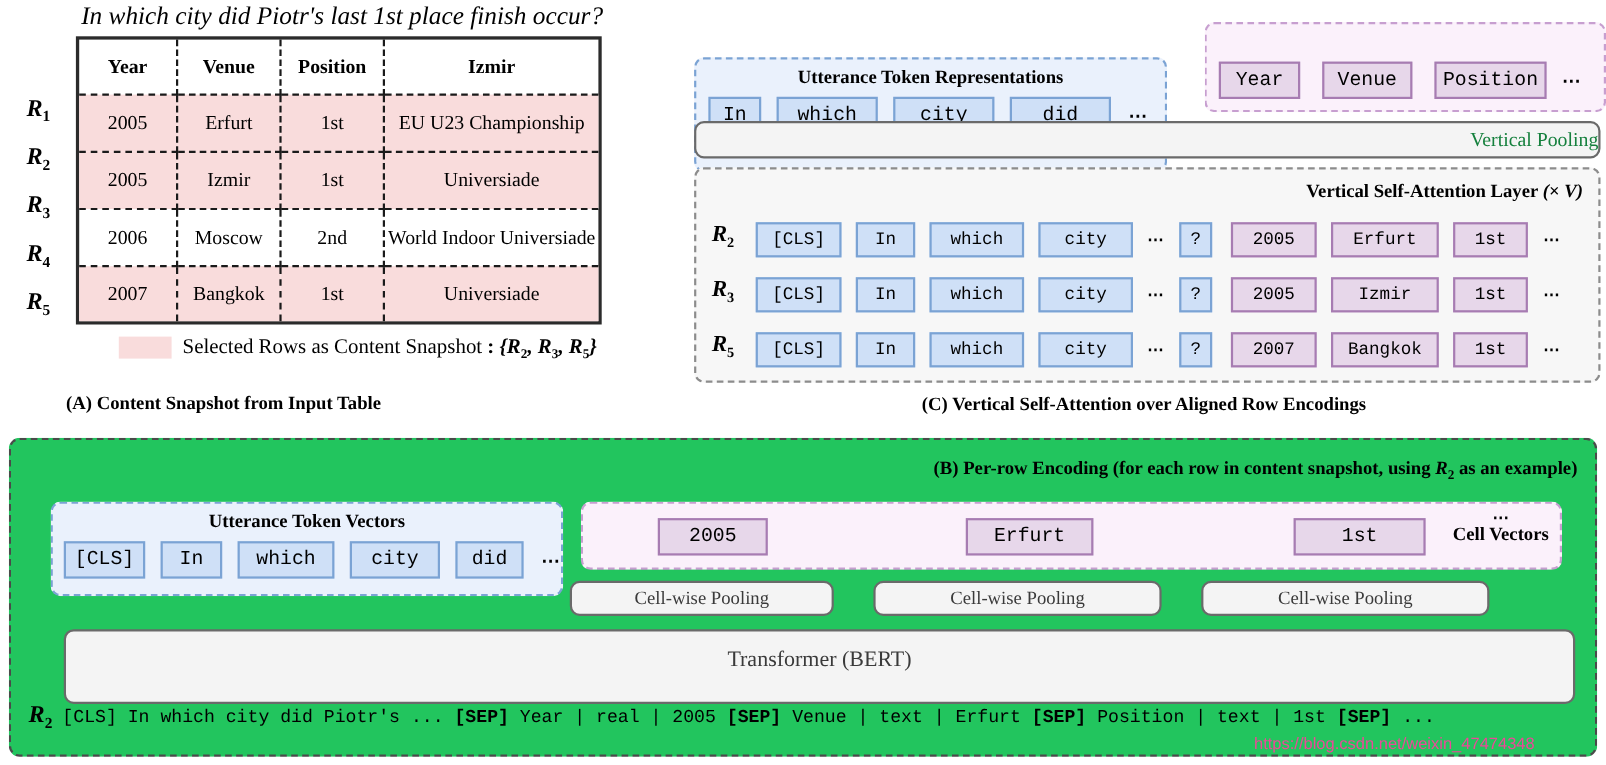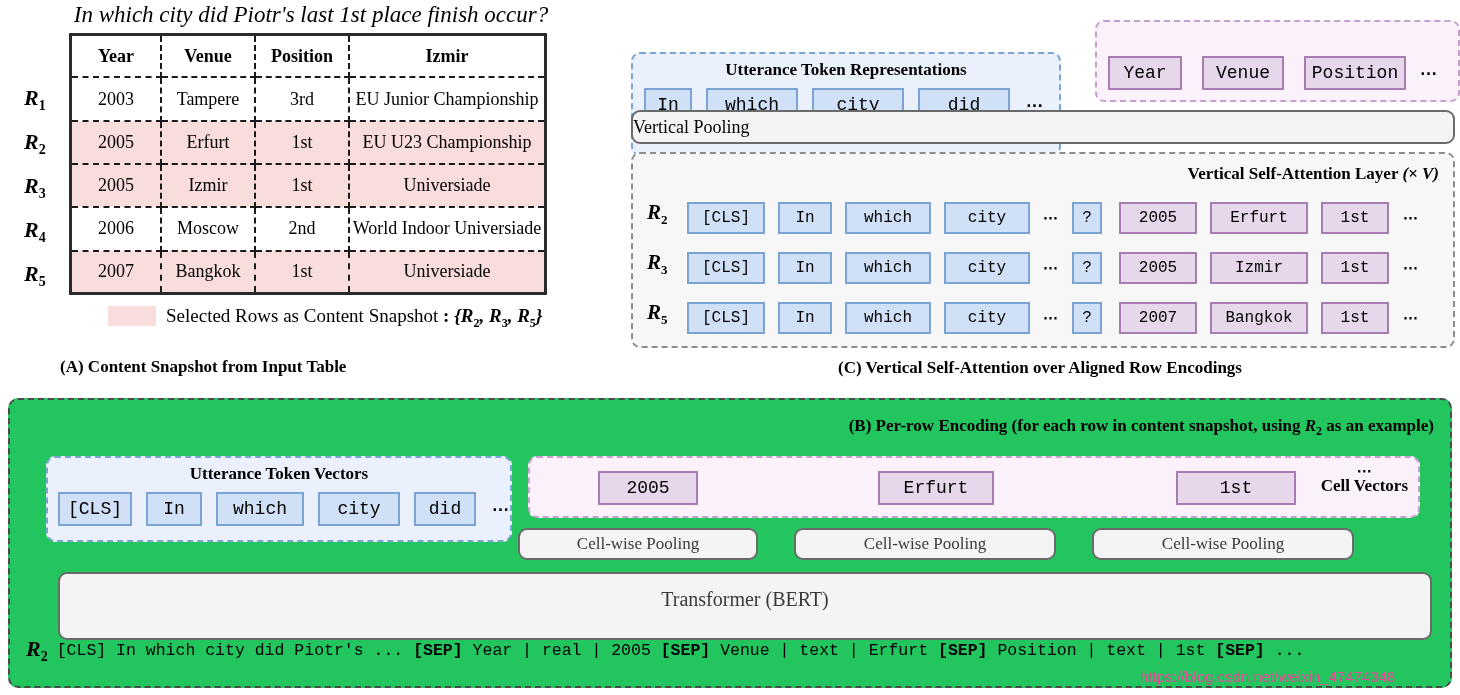--- a/index.html
+++ b/index.html
@@ -40,21 +40,21 @@
         font-weight:bold;letter-spacing:1px;}
 
   
   #panelC{left:620px;top:0;width:840px;height:390px;}
   .boxblue{position:absolute;background:#eaf1fc;border:2px dashed #7ba3d4;border-radius:9px;box-sizing:border-box;}
   .boxpurple{position:absolute;background:#fbf1fb;border:2px dashed #c79fd0;border-radius:9px;box-sizing:border-box;}
   .boxgray{position:absolute;background:#f4f4f4;border:2px solid #6a6a6a;border-radius:9px;box-sizing:border-box;}
   .boxdashgray{position:absolute;background:#f7f7f7;border:2px dashed #8c8c8c;border-radius:9px;box-sizing:border-box;}
   .hdr{position:absolute;left:0;right:0;text-align:center;font-weight:bold;font-size:17px;white-space:nowrap;}
   #vpool{left:631px;top:110px;width:824px;height:34px;}
-  #vpoolTxt{position:absolute;left:0;right:0;top:5px;text-align:left;font-size:18px;color:#000000;}
+  #vpoolTxt{position:absolute;left:0;right:0;top:5px;text-align:right;font-size:18px;color:#15803d;}
   #vsaBox{left:631px;top:152px;width:824px;height:196px;}
   #vsaTitle{position:absolute;right:14px;top:10px;font-weight:bold;font-size:17px;white-space:nowrap;}
   #vsaTitle .it{font-style:italic;font-family:"Liberation Serif",serif;}
   .vrow{position:absolute;height:34px;left:14px;right:8px;}
   .vrlab{position:absolute;left:0;top:-2px;font-size:21px;font-weight:bold;font-style:italic;}
   .vrlab sub{font-size:13px;font-style:normal;}
   #capC{position:absolute;left:620px;top:358px;width:840px;text-align:center;
         font-weight:bold;font-size:17px;white-space:nowrap;}
 
   
@@ -90,26 +90,20 @@
 
   <div id="tableWrap">
     <table class="tb">
       <tbody>
           <tr>
         <th class="c-year">Year</th>
         <th class="c-venue">Venue</th>
         <th class="c-pos">Position</th>
         <th>Izmir</th>
       </tr>
-      <tr>
-        <td>2003</td>
-        <td>Tampere</td>
-        <td>3rd</td>
-        <td>EU Junior Championship</td>
-      </tr>
       <tr class="hl">
         <td>2005</td>
         <td>Erfurt</td>
         <td>1st</td>
         <td>EU U23 Championship</td>
       </tr>
       <tr class="hl">
         <td>2005</td>
         <td>Izmir</td>
         <td>1st</td>

